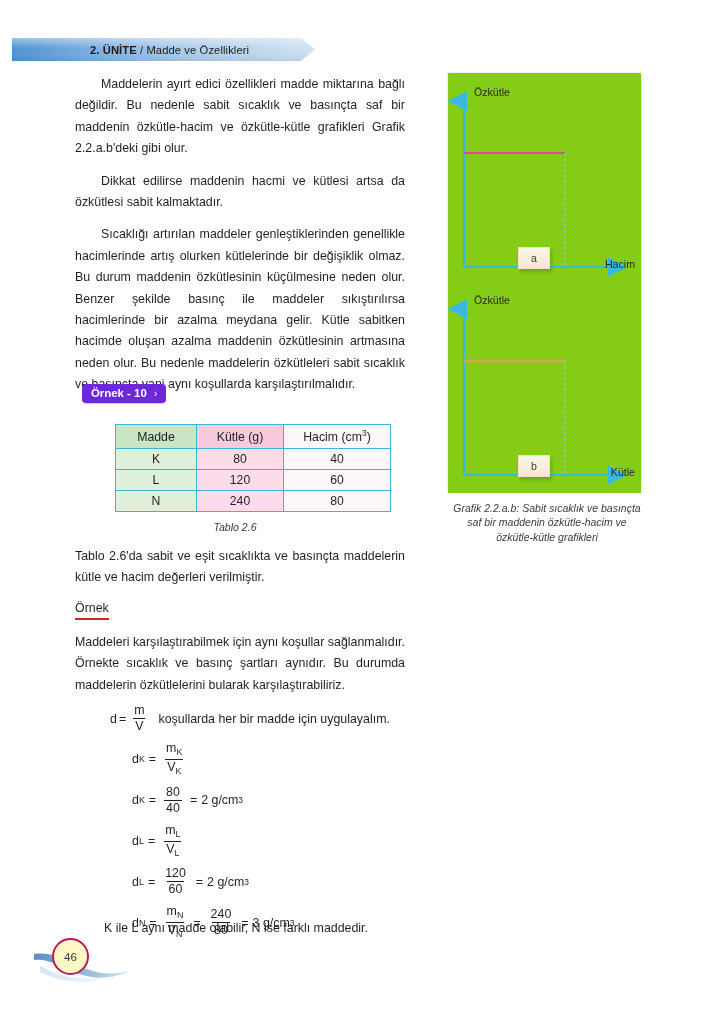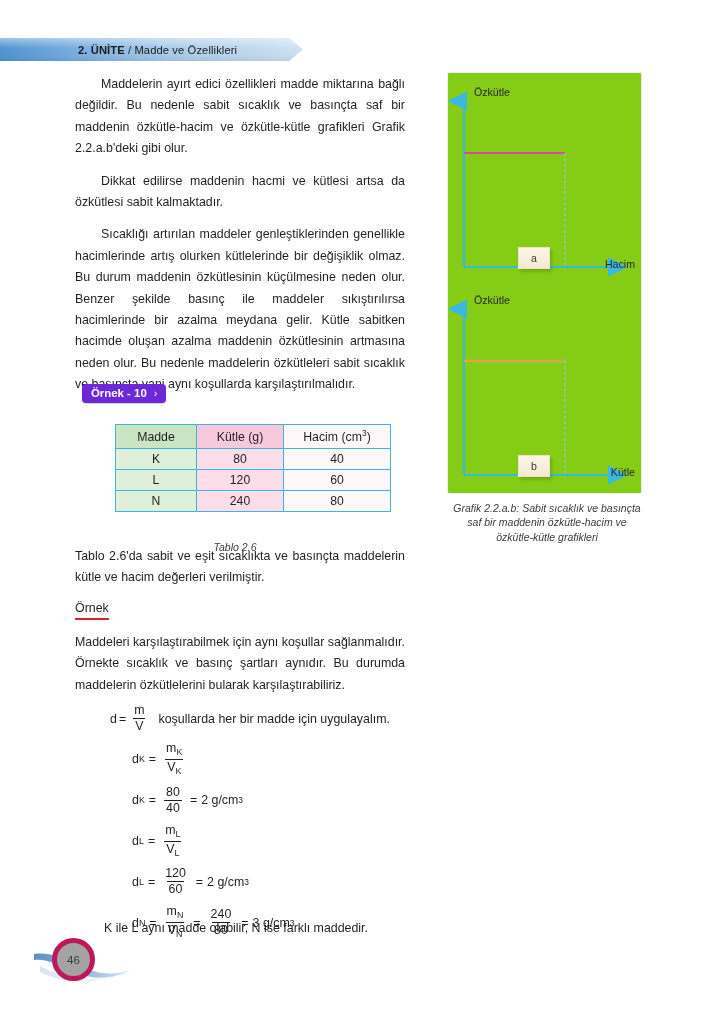--- a/index.html
+++ b/index.html
@@ -8,21 +8,21 @@
     width:719px;height:1024px;
     background:#ffffff;
     font-family:"Liberation Sans", sans-serif;
     color:#231f20;
     overflow:hidden;
     position:relative;
   }
 
   
   .header-band{
-    position:absolute;left:0;top:38px;width:303px;height:23px;
+    position:absolute;left:12px;top:38px;width:303px;height:23px;
   }
   .header-band .band-bg{
     position:absolute;left:0;top:0;width:100%;height:100%;
   }
   .header-band .band-text{
     position:absolute;left:78px;top:50%;transform:translateY(-50%);
     font-size:11.2px;letter-spacing:.1px;white-space:nowrap;
     color:#1c1c1c;
   }
   .header-band .band-text .unit{font-weight:bold;}
@@ -79,21 +79,21 @@
   table.data tbody td.c0{background:#dff0da;width:68px;}
   table.data tbody td.c1{background:#fcdce9;width:74px;}
   table.data tbody td.c2{background:#fdf7f9;width:94px;}
   table.data thead th.c0{width:68px;}
   table.data thead th.c1{width:74px;}
   table.data thead th.c2{width:94px;}
   sup{font-size:.68em;vertical-align:super;}
 
   .tbl-caption{
     position:absolute;left:115px;top:521px;width:240px;
-    text-align:center;font-size:10.6px;font-style:italic;color:#3b3b3b;margin-top:20px;
+    text-align:center;font-size:10.6px;font-style:italic;color:#3b3b3b;
   }
 
   
   .lower-text{position:absolute;left:75px;top:546px;width:330px;}
   .q-bold{font-weight:bold;font-size:12.4px;line-height:21.4px;margin:9px 0 0 0;}
   .cozum{
     display:inline-block;margin-top:11px;
     font-size:12.4px;color:#231f20;
     border-bottom:2.2px solid #d8232a;
     padding-bottom:1px;
@@ -142,21 +142,21 @@
   .graph-caption{
     position:absolute;left:447px;top:501px;width:200px;
     text-align:center;font-style:italic;font-size:10.5px;
     line-height:14.4px;color:#3b3b3b;
   }
 
   
   .page-deco{position:absolute;left:34px;top:932px;width:130px;height:62px;}
   .page-num{
     position:absolute;left:52px;top:938px;width:33px;height:33px;
-    border-radius:50%;border:5px solid #be185d;background:#a3a3a3;
+    border-radius:50%;border:2px solid #be185d;background:#fef9c3;
     display:flex;align-items:center;justify-content:center;
     font-size:11.5px;color:#2f3a44;
   }
 </style>
 </head>
 <body>
 
 <div class="header-band">
   <svg class="band-bg" viewBox="0 0 303 23" preserveAspectRatio="none">
     <defs>

